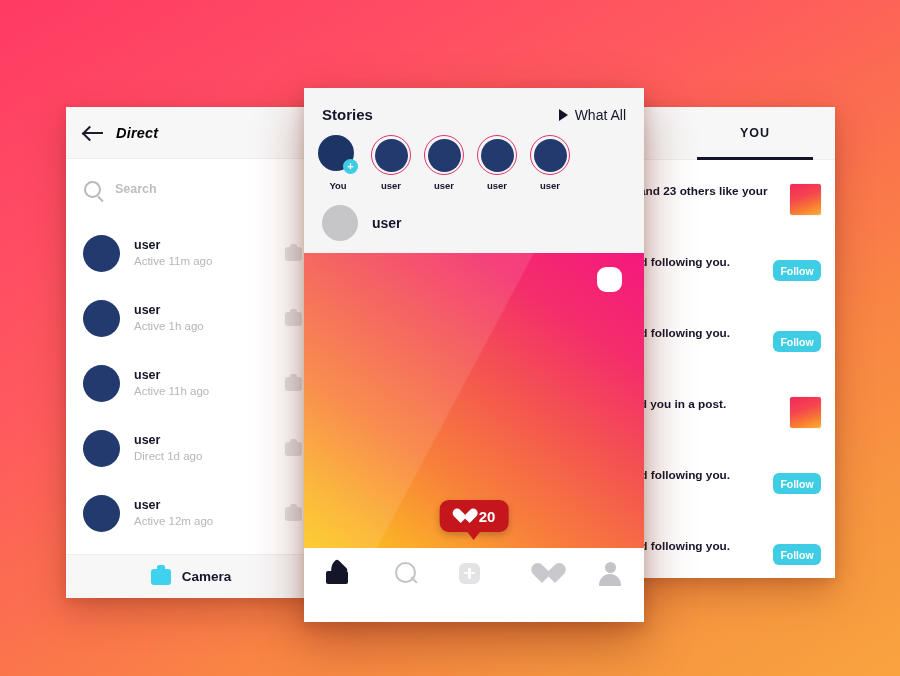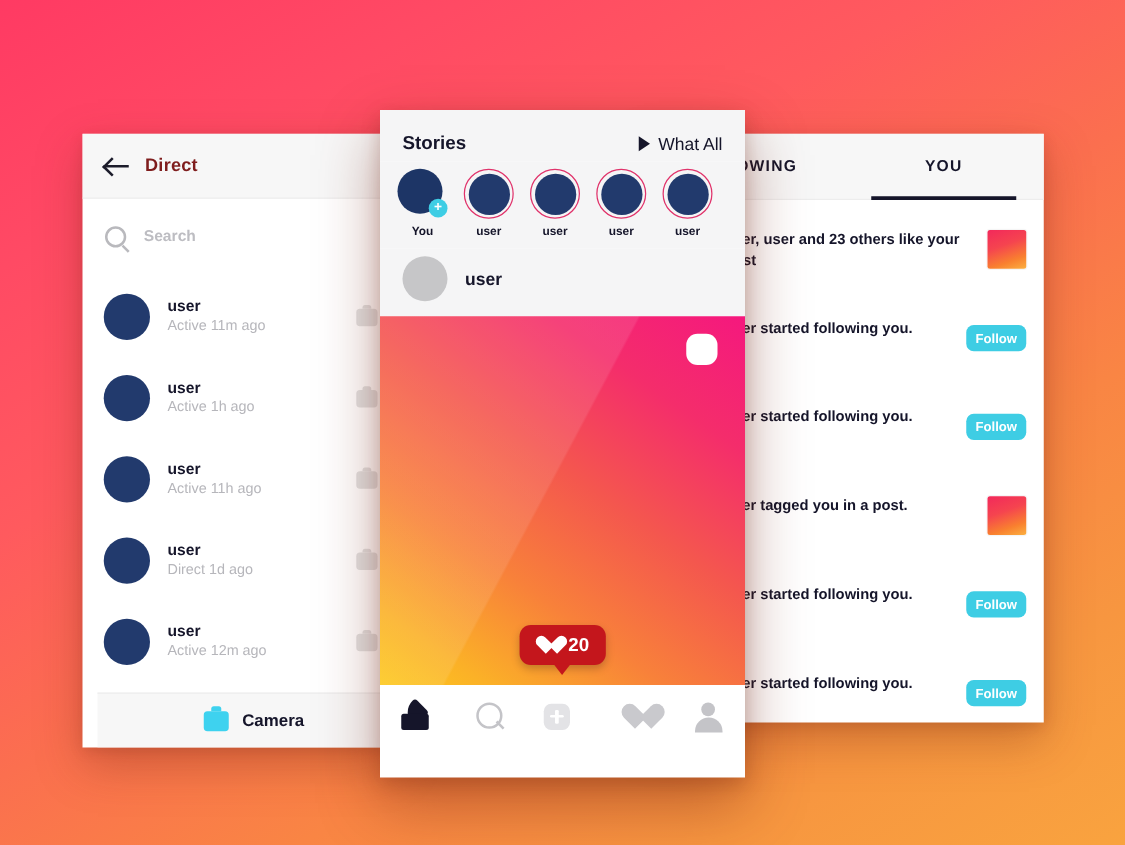--- a/index.html
+++ b/index.html
@@ -43,21 +43,21 @@
   .back-arrow::before {
     content: ""; position: absolute; left: 2px; top: 8px;
     width: 19px; height: 2.2px; background: #1c1c2b;
   }
   .back-arrow::after {
     content: ""; position: absolute; left: 2px; top: 4px;
     width: 9px; height: 9px;
     border-left: 2.2px solid #1c1c2b; border-bottom: 2.2px solid #1c1c2b;
     transform: rotate(45deg);
   }
-  .direct-title { font-size: 14.5px; font-weight: bold; color: #7f1d1d; letter-spacing: .2px; }
+  .direct-title { font-size: 14.5px; font-weight: bold; color: #000000; letter-spacing: .2px; font-style: italic; }
 
   .search-row {
     height: 52px; display: flex; align-items: center;
     padding-left: 18px; margin-top: 4px; font-weight: bold;
   }
   .search-glass {
     width: 17px; height: 17px; border: 2px solid #b9b9bd;
     border-radius: 50%; position: relative; margin-right: 14px;
   }
   .search-glass::after {
@@ -80,21 +80,21 @@
   .dm-cam {
     position: absolute; right: 14px; top: 50%; transform: translateY(-50%);
     width: 17px; height: 14px; border-radius: 3px; background: #dcdcdc; opacity: .85;
   }
   .dm-cam::before {
     content: ""; position: absolute; left: 5px; top: -3px;
     width: 7px; height: 3px; border-radius: 2px 2px 0 0; background: #dcdcdc;
   }
 
   .camera-bar {
-    position: absolute; left: 12px; bottom: 0; width: 100%; height: 44px;
+    position: absolute; left: 0; bottom: 0; width: 100%; height: 44px;
     background: #f7f7f7; border-top: 1px solid #ededed;
     display: flex; align-items: center; justify-content: center;
   }
   .cam-icon {
     width: 20px; height: 16px; border-radius: 3px;
     background: #3ed2ef; position: relative; margin-right: 11px;
   }
   .cam-icon::before {
     content: ""; position: absolute; left: 6px; top: -3.5px;
     width: 8px; height: 4px; border-radius: 2px 2px 0 0; background: #3ed2ef;
@@ -135,21 +135,21 @@
     border: none; cursor: pointer;
   }
   .post-thumb {
     flex: none; width: 31px; height: 31px; border-radius: 2px;
     background: linear-gradient(160deg, #f2295b 0%, #f5444f 40%, #f9802f 75%, #fbb040 100%);
     box-shadow: 0 0 0 1px rgba(0,0,0,0.04);
   }
 
   
   #feed-panel {
-    left: 304px; top: 88px; width: 292px; height: 534px;
+    left: 304px; top: 88px; width: 340px; height: 534px;
     box-shadow: 0 20px 46px rgba(110,30,15,0.42), 0 5px 14px rgba(110,30,15,0.22);
   }
   .stories-head {
     display: flex; align-items: center; justify-content: space-between;
     padding: 18px 18px 6px 18px; background: #f5f5f6;
   }
   .stories-title { font-size: 15px; font-weight: bold; color: #15152a; }
   .what-all { display: flex; align-items: center; gap: 7px; cursor: pointer; }
   .play-tri {
     width: 0; height: 0;

